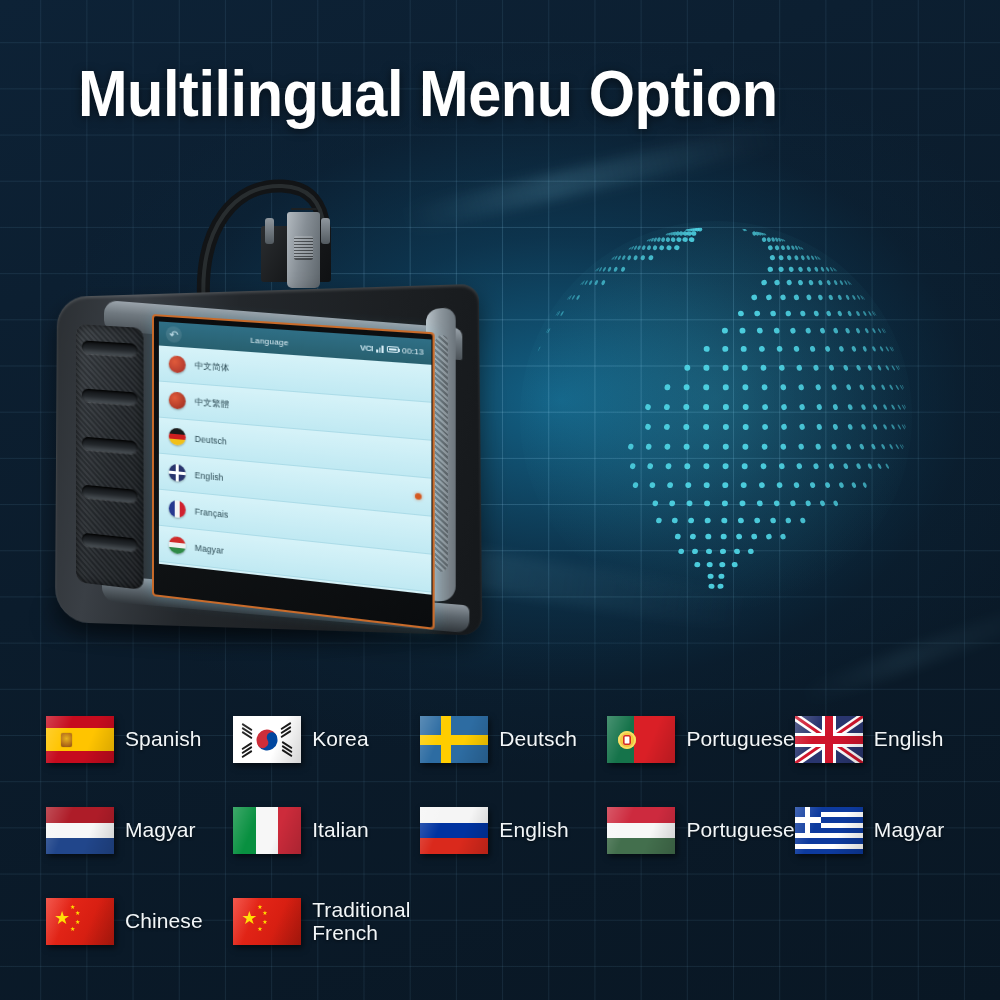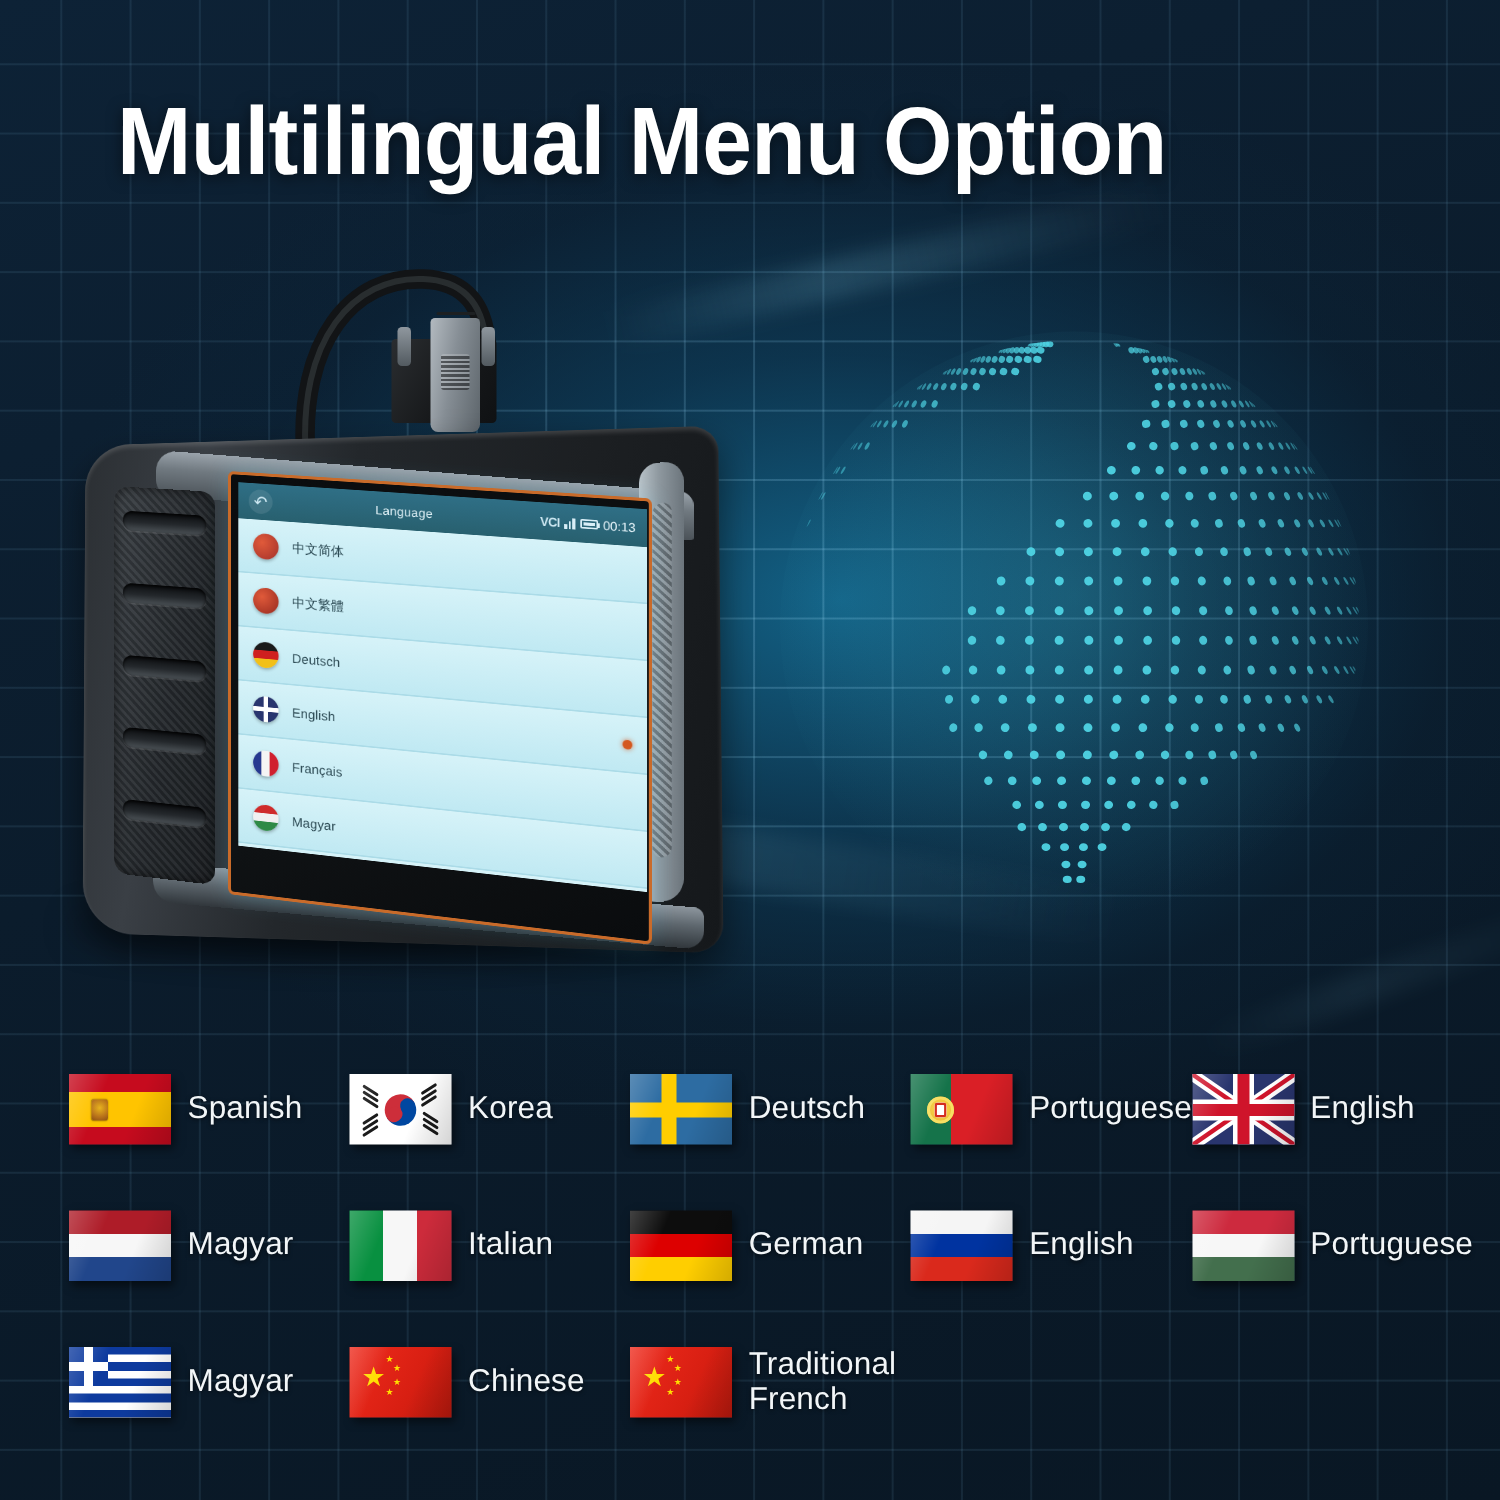--- a/index.html
+++ b/index.html
@@ -1002,24 +1002,20 @@
       </div>
       <div class="flag-cell">
         <div class="flag-img f-nether"></div>
         <div class="flag-label">Magyar</div>
       </div>
       <div class="flag-cell">
         <div class="flag-img f-italy"></div>
         <div class="flag-label">Italian</div>
       </div>
       <div class="flag-cell">
-        <div class="flag-img f-germany"></div>
-        <div class="flag-label">German</div>
-      </div>
-      <div class="flag-cell">
         <div class="flag-img f-russia"></div>
         <div class="flag-label">English</div>
       </div>
       <div class="flag-cell">
         <div class="flag-img f-hungary"></div>
         <div class="flag-label">Portuguese</div>
       </div>
       <div class="flag-cell">
         <div class="flag-img f-greece">
           <span class="gr-s" style="top:0px"></span>

